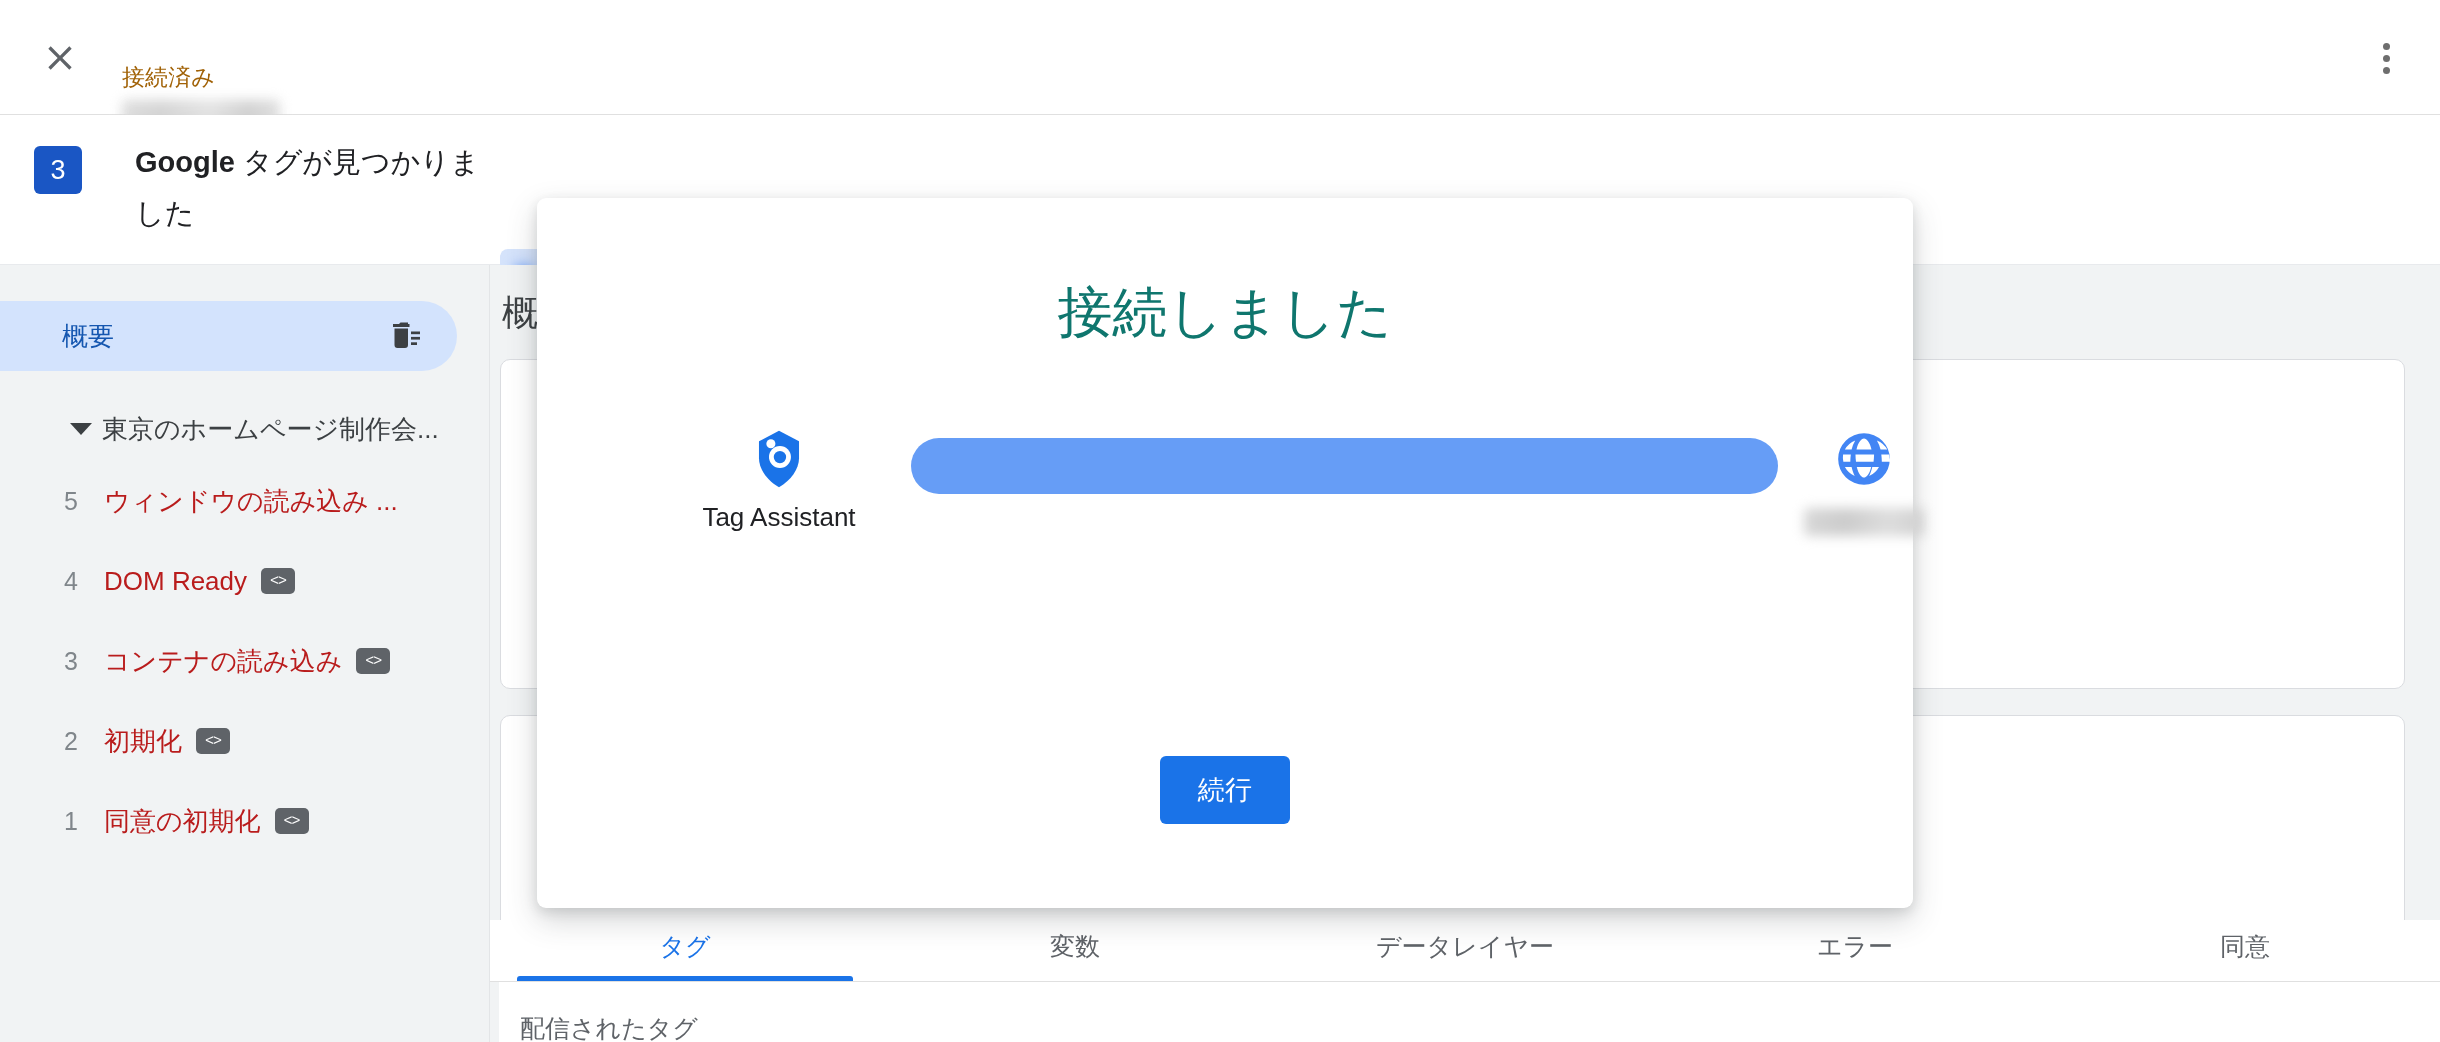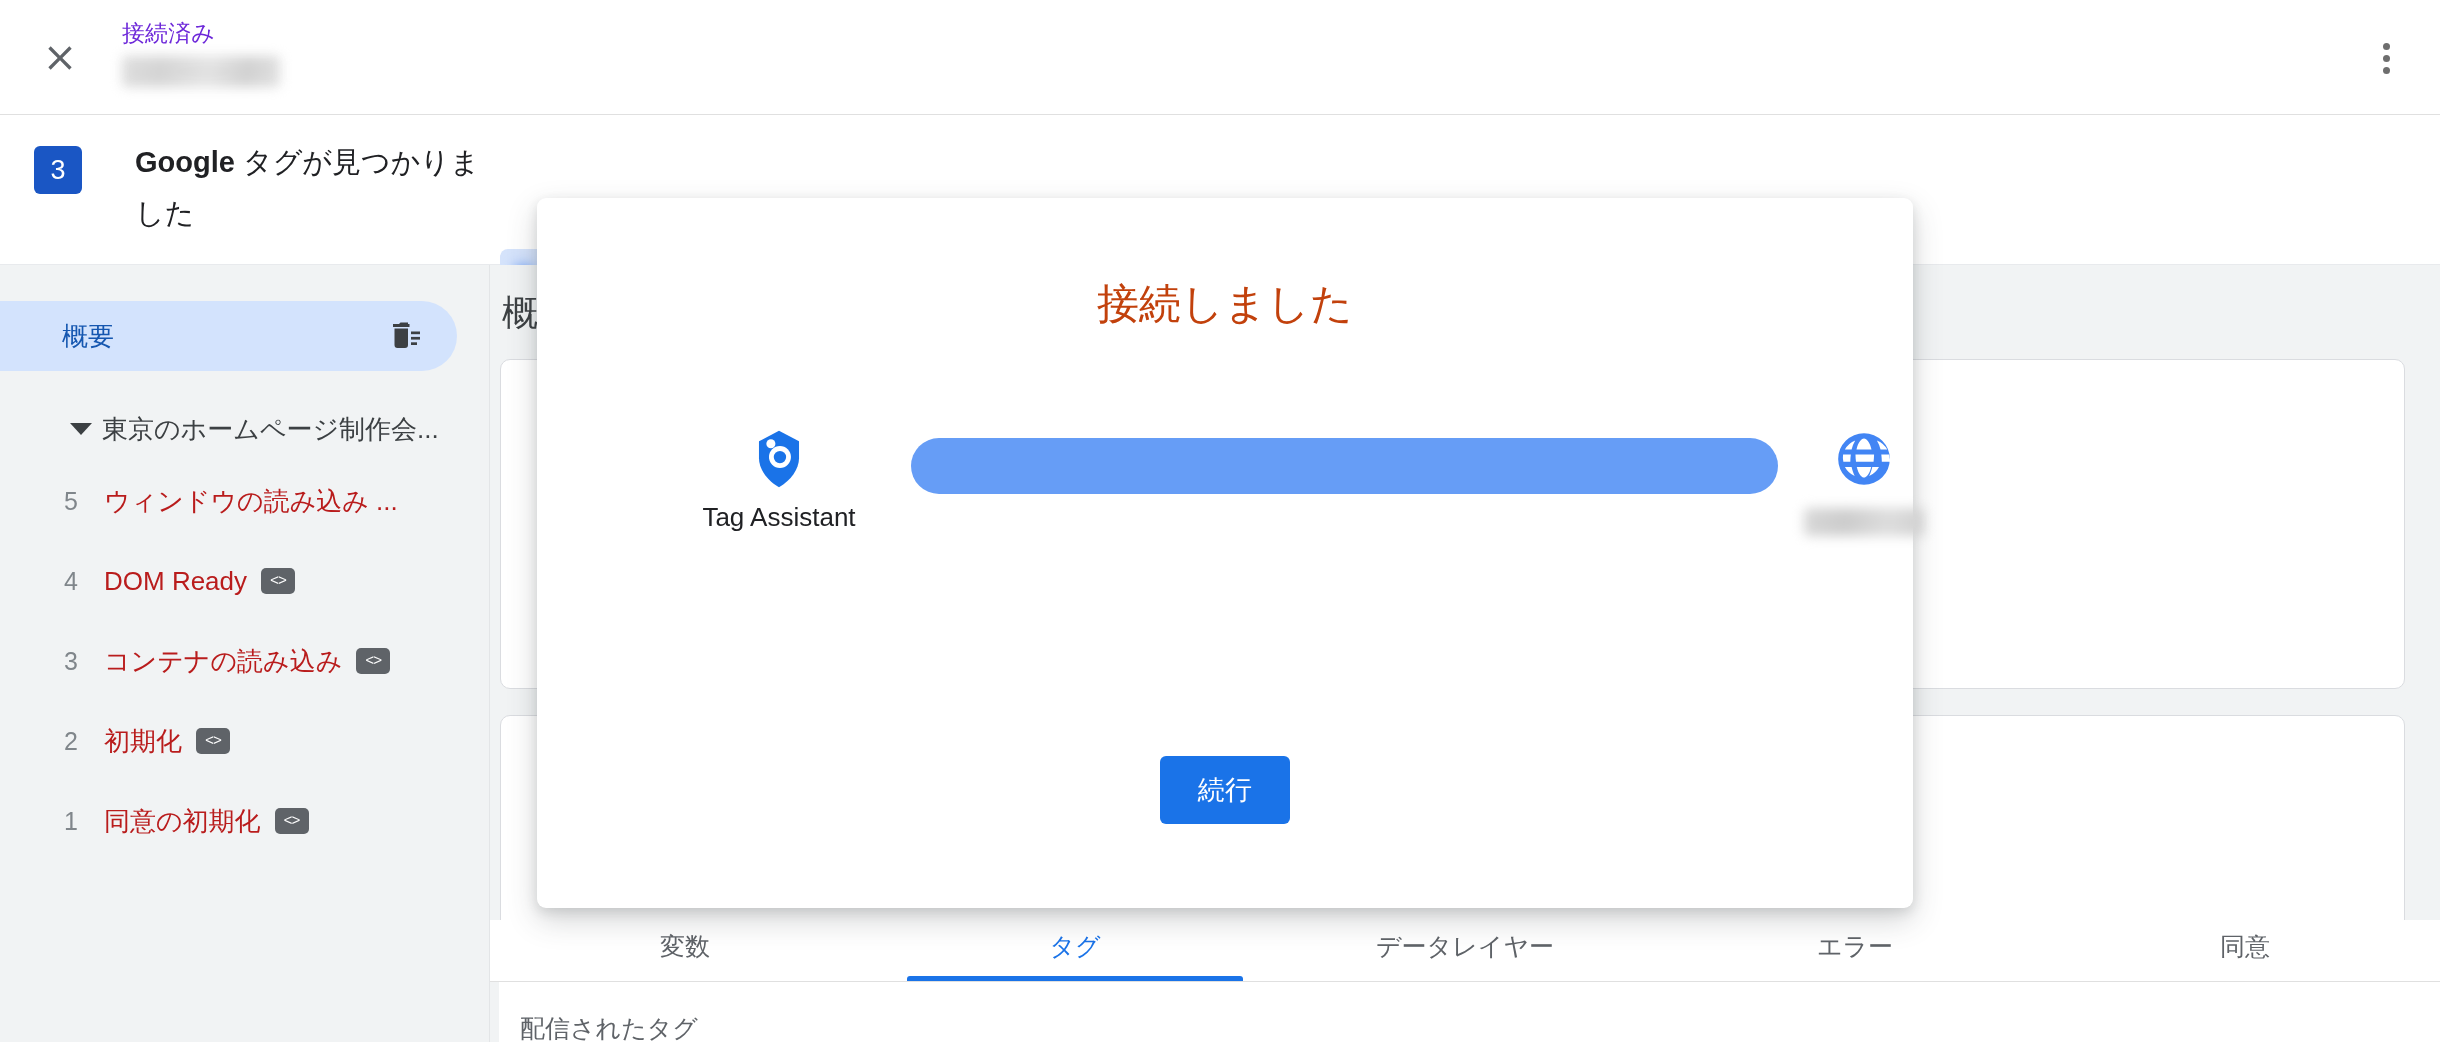--- a/index.html
+++ b/index.html
@@ -46,23 +46,24 @@
     border-radius: 50%;
   }
   .close-btn svg { display:block; }
   .conn-block {
     position: absolute;
     left: 122px;
     top: 16px;
   }
   .conn-label {
     font-size: 23px;
-    color: #6d28d9;
+    color: #a16207;
     line-height: 34px;
     letter-spacing: .1px;
+    margin-top: 44px;
   }
   .conn-value-blur {
     margin-top: 6px;
     width: 158px;
     height: 31px;
     border-radius: 3px;
     background: linear-gradient(100deg,#dcdcdc 0%,#d2d2d2 25%,#e2e2e2 55%,#cfcfcf 78%,#dfdfdf 100%);
     filter: blur(6px);
     opacity: .95;
   }
@@ -392,22 +393,22 @@
     border-radius: 9px;
     box-shadow: 0 12px 30px rgba(60,64,67,.22), 0 4px 12px rgba(60,64,67,.14);
     pointer-events: auto;
     box-sizing: border-box;
   }
   .modal-title {
     position: absolute;
     left: 0; right: 0;
     top: 78px;
     text-align: center;
-    font-size: 42px;
-    color: #c2410c;
+    font-size: 55px;
+    color: #0f766e;
     font-weight: 400;
   }
   .conn-row {
     position: absolute;
     left: 12px; right: 0;
     top: 230px;
     height: 120px;
     margin-left: 12px;
   }
   .ta-group {
@@ -587,22 +588,22 @@
       </div>
     </div>
   </div>
 
   <div class="main">
     <div class="main-title">概要</div>
     <div class="card card-1"></div>
     <div class="card card-2"></div>
 
     <div class="tabs">
+      <div class="tab active">タグ</div>
       <div class="tab">変数</div>
-      <div class="tab active">タグ</div>
       <div class="tab">データレイヤー</div>
       <div class="tab">エラー</div>
       <div class="tab">同意</div>
     </div>
 
     <div class="below-tabs">
       <div class="rail"></div>
       <div class="sub-label">配信されたタグ</div>
     </div>
   </div>

